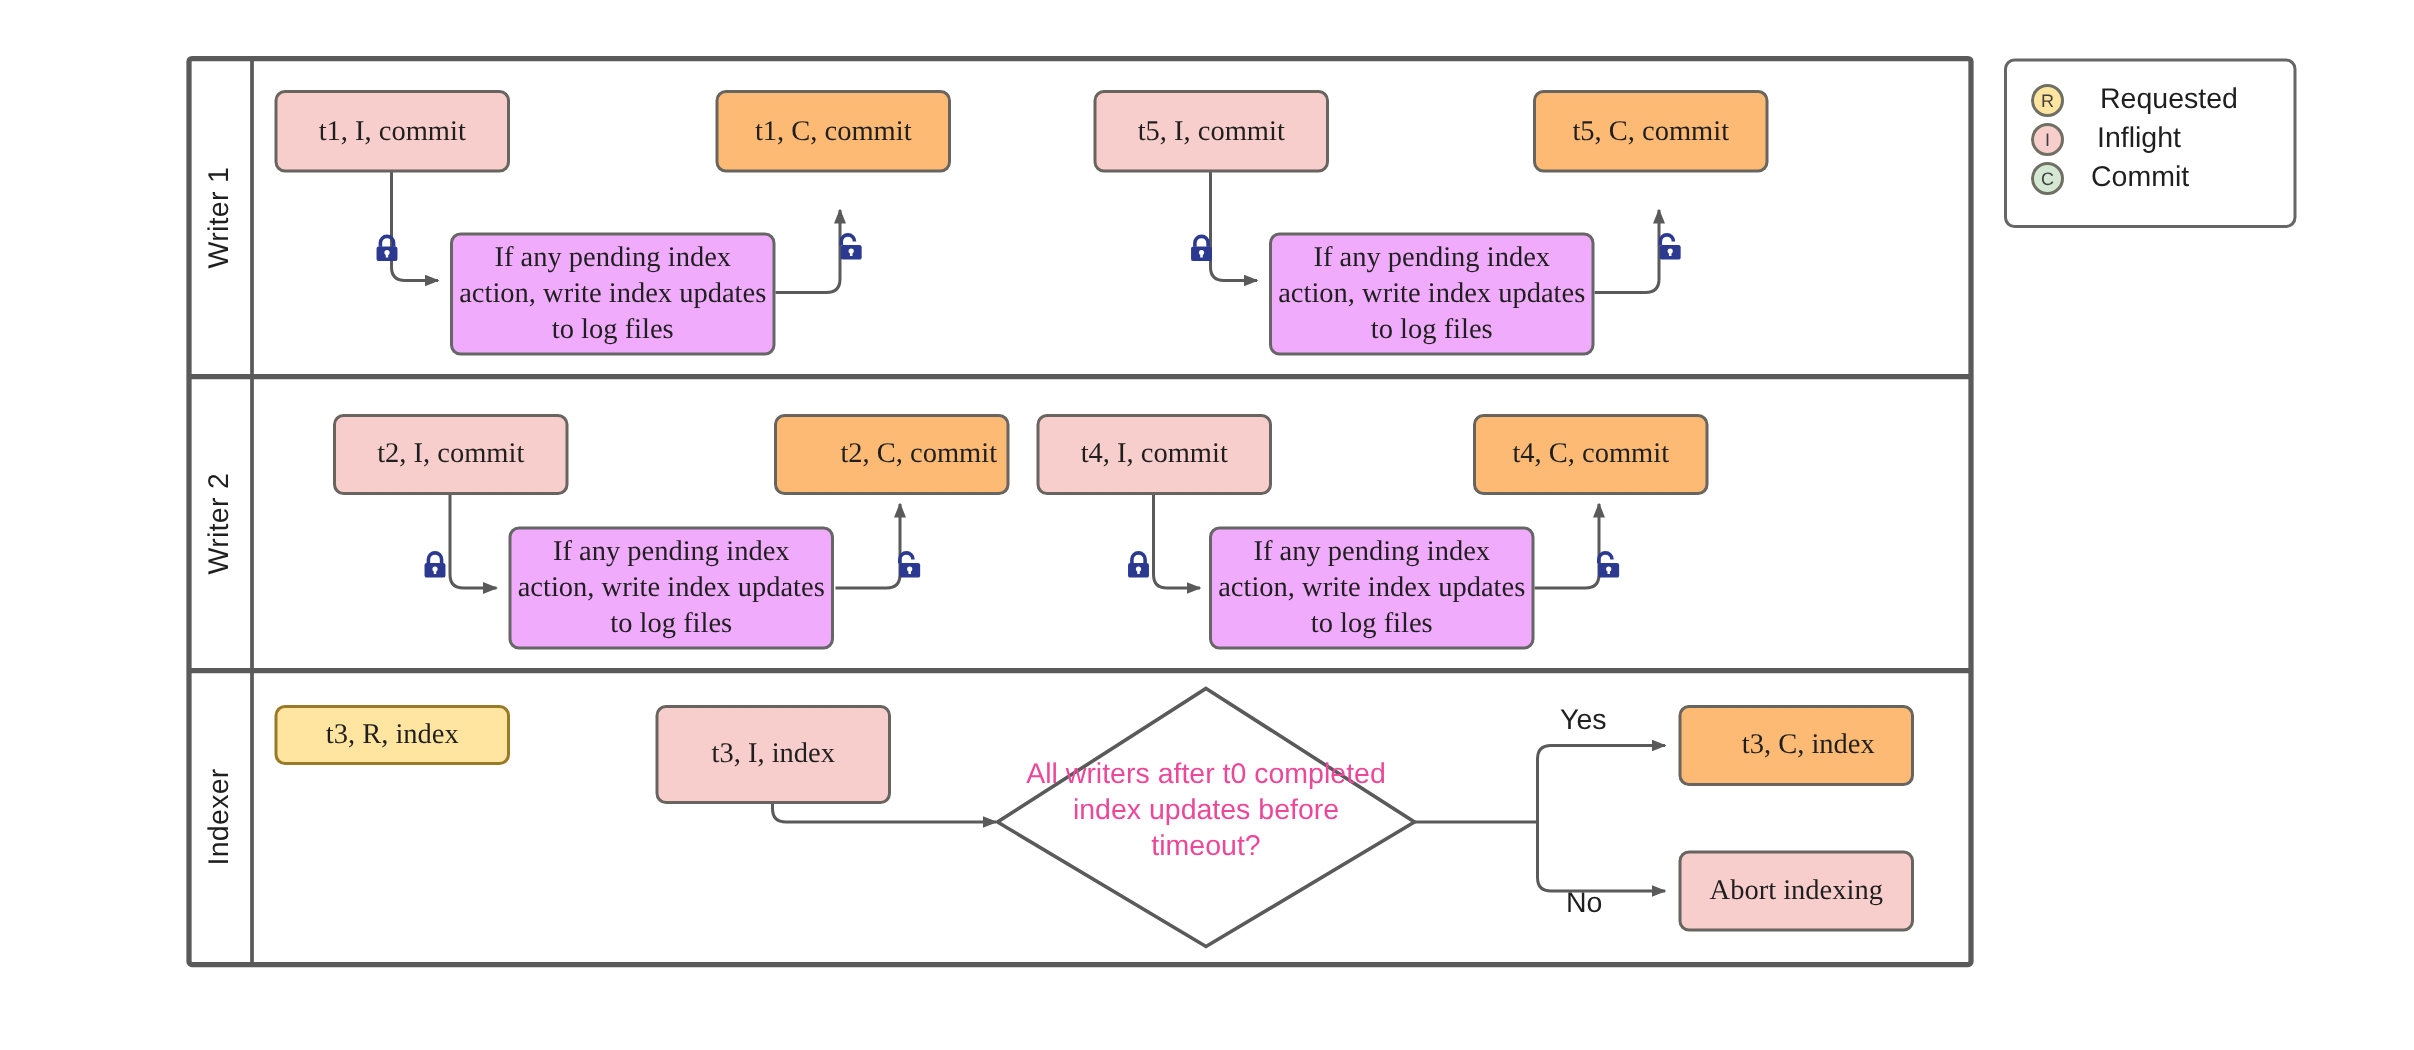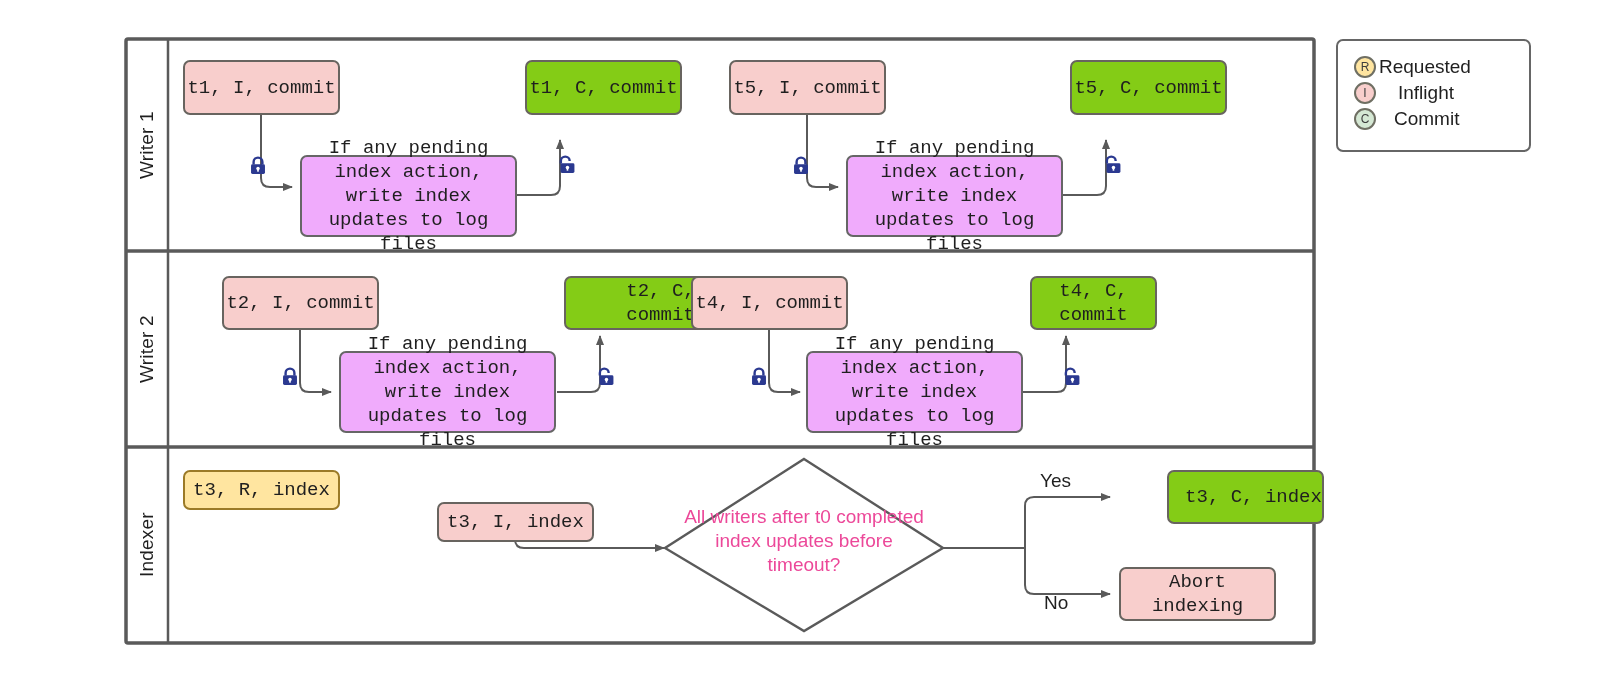--- a/index.html
+++ b/index.html
@@ -32,25 +32,25 @@
     box-sizing: border-box;
     border: 2px solid #666666;
     border-radius: 7px;
     display: flex;
     align-items: center;
     justify-content: center;
     text-align: center;
     font-size: 19px;
     line-height: 24px;
     color: #1f1f1f;
-    font-family: Liberation Mono, monospace;
+    font-family: Liberation Serif, serif;
     white-space: pre-line;
   }
   .node.pink   { background: #f8cecc; border-color: #68645f; }
-  .node.green  { background: #84cc16; border-color: #68645f; margin-left: 48px; }
+  .node.green  { background: #fdba74; border-color: #68645f; }
   .node.yellow { background: #ffe5a0; border-color: #9b7a27; }
   .node.white  { background: #f0abfc; border-color: #666666; }
 
   .lane-label {
     position: absolute;
     display: flex;
     align-items: center;
     justify-content: center;
     font-size: 19px;
     color: #1f1f1f;
@@ -99,21 +99,21 @@
     display: flex;
     align-items: center;
     justify-content: center;
     font-size: 12px;
     color: #3d3d3d;
     flex: 0 0 auto;
   }
   .legend-text {
     font-size: 19px;
     color: #1f1f1f;
-    margin-left: 3px;
+    margin-left: 24px;
     white-space: nowrap;
   }
 </style>
 </head>
 <body>
 
 <div id="stage">
 
   <svg class="layer" viewBox="0 0 1609 700">
     <defs>
@@ -171,25 +171,25 @@
   <div class="node pink" style="left:222px; top:276px; width:157px; height:54px;">t2, I, commit</div>
 
   <div class="node white" style="left:339px; top:351px; width:217px; height:82px;">If any pending index action, write index updates to log files</div>
 
   <div class="node green" style="left:516px; top:276px; width:157px; height:54px;padding-left:36px;">t2, C, commit</div>
 
   <div class="node pink" style="left:691px; top:276px; width:157px; height:54px;">t4, I, commit</div>
 
   <div class="node white" style="left:806px; top:351px; width:217px; height:82px;">If any pending index action, write index updates to log files</div>
 
-  <div class="node green" style="left:982px; top:276px; width:127px; height:54px;">t4, C, commit</div>
+  <div class="node green" style="left:982px; top:276px; width:157px; height:54px;">t4, C, commit</div>
 
   <div class="node yellow" style="left:183px; top:470px; width:157px; height:40px;">t3, R, index</div>
 
-  <div class="node pink" style="left:437px; top:470px; width:157px; height:40px;margin-top:32px;">t3, I, index</div>
+  <div class="node pink" style="left:437px; top:470px; width:157px; height:66px;">t3, I, index</div>
 
   <div class="diamond-text" style="left:678px; top:505px; width:252px;">All writers after t0 completed index updates before timeout?</div>
 
   <div class="node green" style="left:1119px; top:470px; width:157px; height:54px;padding-left:16px;">t3, C, index</div>
 
   <div class="node pink" style="left:1119px; top:567px; width:157px; height:54px;">Abort indexing</div>
 
   <div class="edge-label" style="left:1040px; top:470px;">Yes</div>
   <div class="edge-label" style="left:1044px; top:592px;">No</div>
 

